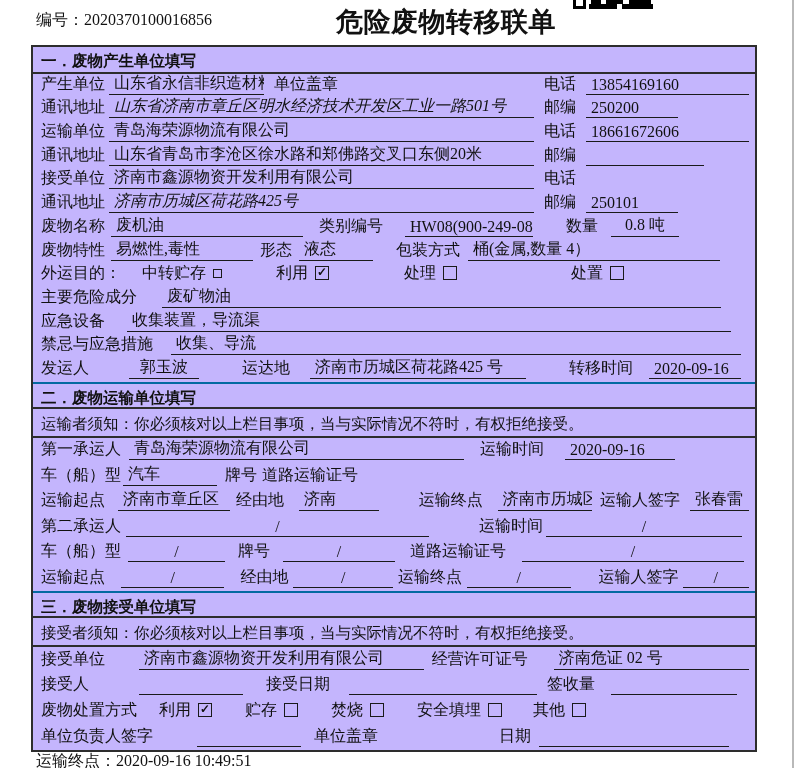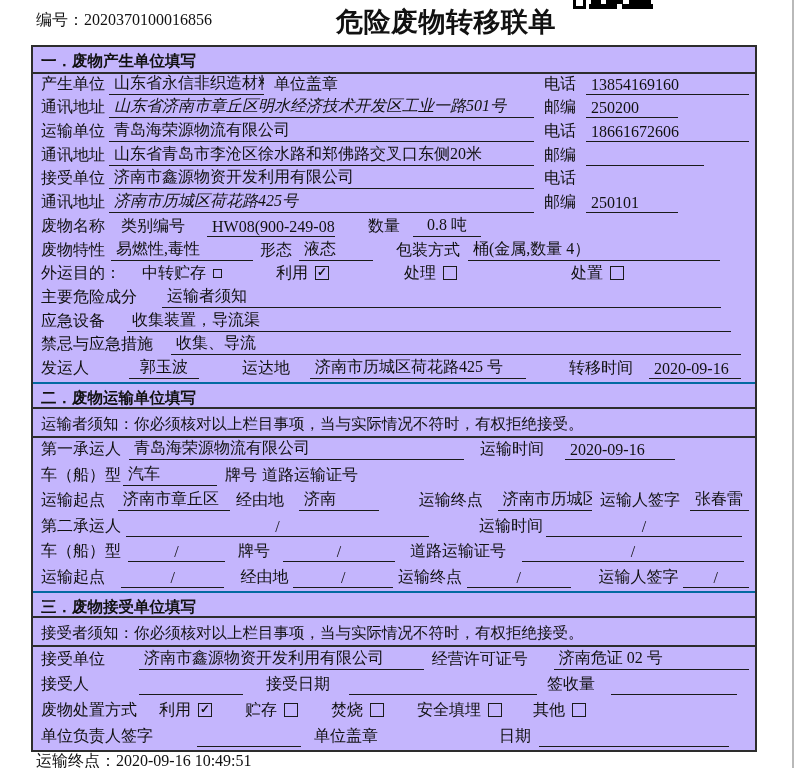--- a/index.html
+++ b/index.html
@@ -109,20 +109,21 @@
       <div class="lgroup">
         <span class="lbl">通讯地址</span>
         <span class="v fill" style="margin-left:4px;margin-right:10px;font-style:italic;">济南市历城区荷花路425号</span>
       </div>
       <span class="rlbl">邮编</span>
       <span class="v" style="width:92px;">250101</span>
     </div>
 
     <div class="frow">
       <span class="lbl">废物名称</span>
+      <span class="v" style="width:192px;margin-left:6px;">废机油</span>
       <span class="lbl" style="margin-left:16px;">类别编号</span>
       <span class="v vc" style="width:128px;margin-left:22px;">HW08(900-249-08)</span>
       <span class="lbl" style="margin-left:33px;">数量</span>
       <span class="v vc" style="width:68px;margin-left:13px;">0.8 吨</span>
     </div>
 
     <div class="frow">
       <span class="lbl">废物特性</span>
       <span class="v" style="width:142px;margin-left:6px;">易燃性,毒性</span>
       <span class="lbl" style="margin-left:7px;">形态</span>
@@ -146,21 +147,21 @@
         <span class="cb"><i></i></span>
       </span>
       <span class="opt" style="margin-left:114px;">
         <span>处置</span>
         <span class="cb"><i></i></span>
       </span>
     </div>
 
     <div class="frow">
       <span class="lbl">主要危险成分</span>
-      <span class="v fill" style="margin-left:25px;margin-right:28px;">运输者须知</span>
+      <span class="v fill" style="margin-left:25px;margin-right:28px;">废矿物油</span>
     </div>
 
     <div class="frow">
       <span class="lbl">应急设备</span>
       <span class="v fill" style="margin-left:22px;margin-right:18px;">收集装置，导流渠</span>
     </div>
 
     <div class="frow">
       <span class="lbl">禁忌与应急措施</span>
       <span class="v fill" style="margin-left:18px;margin-right:8px;">收集、导流</span>

